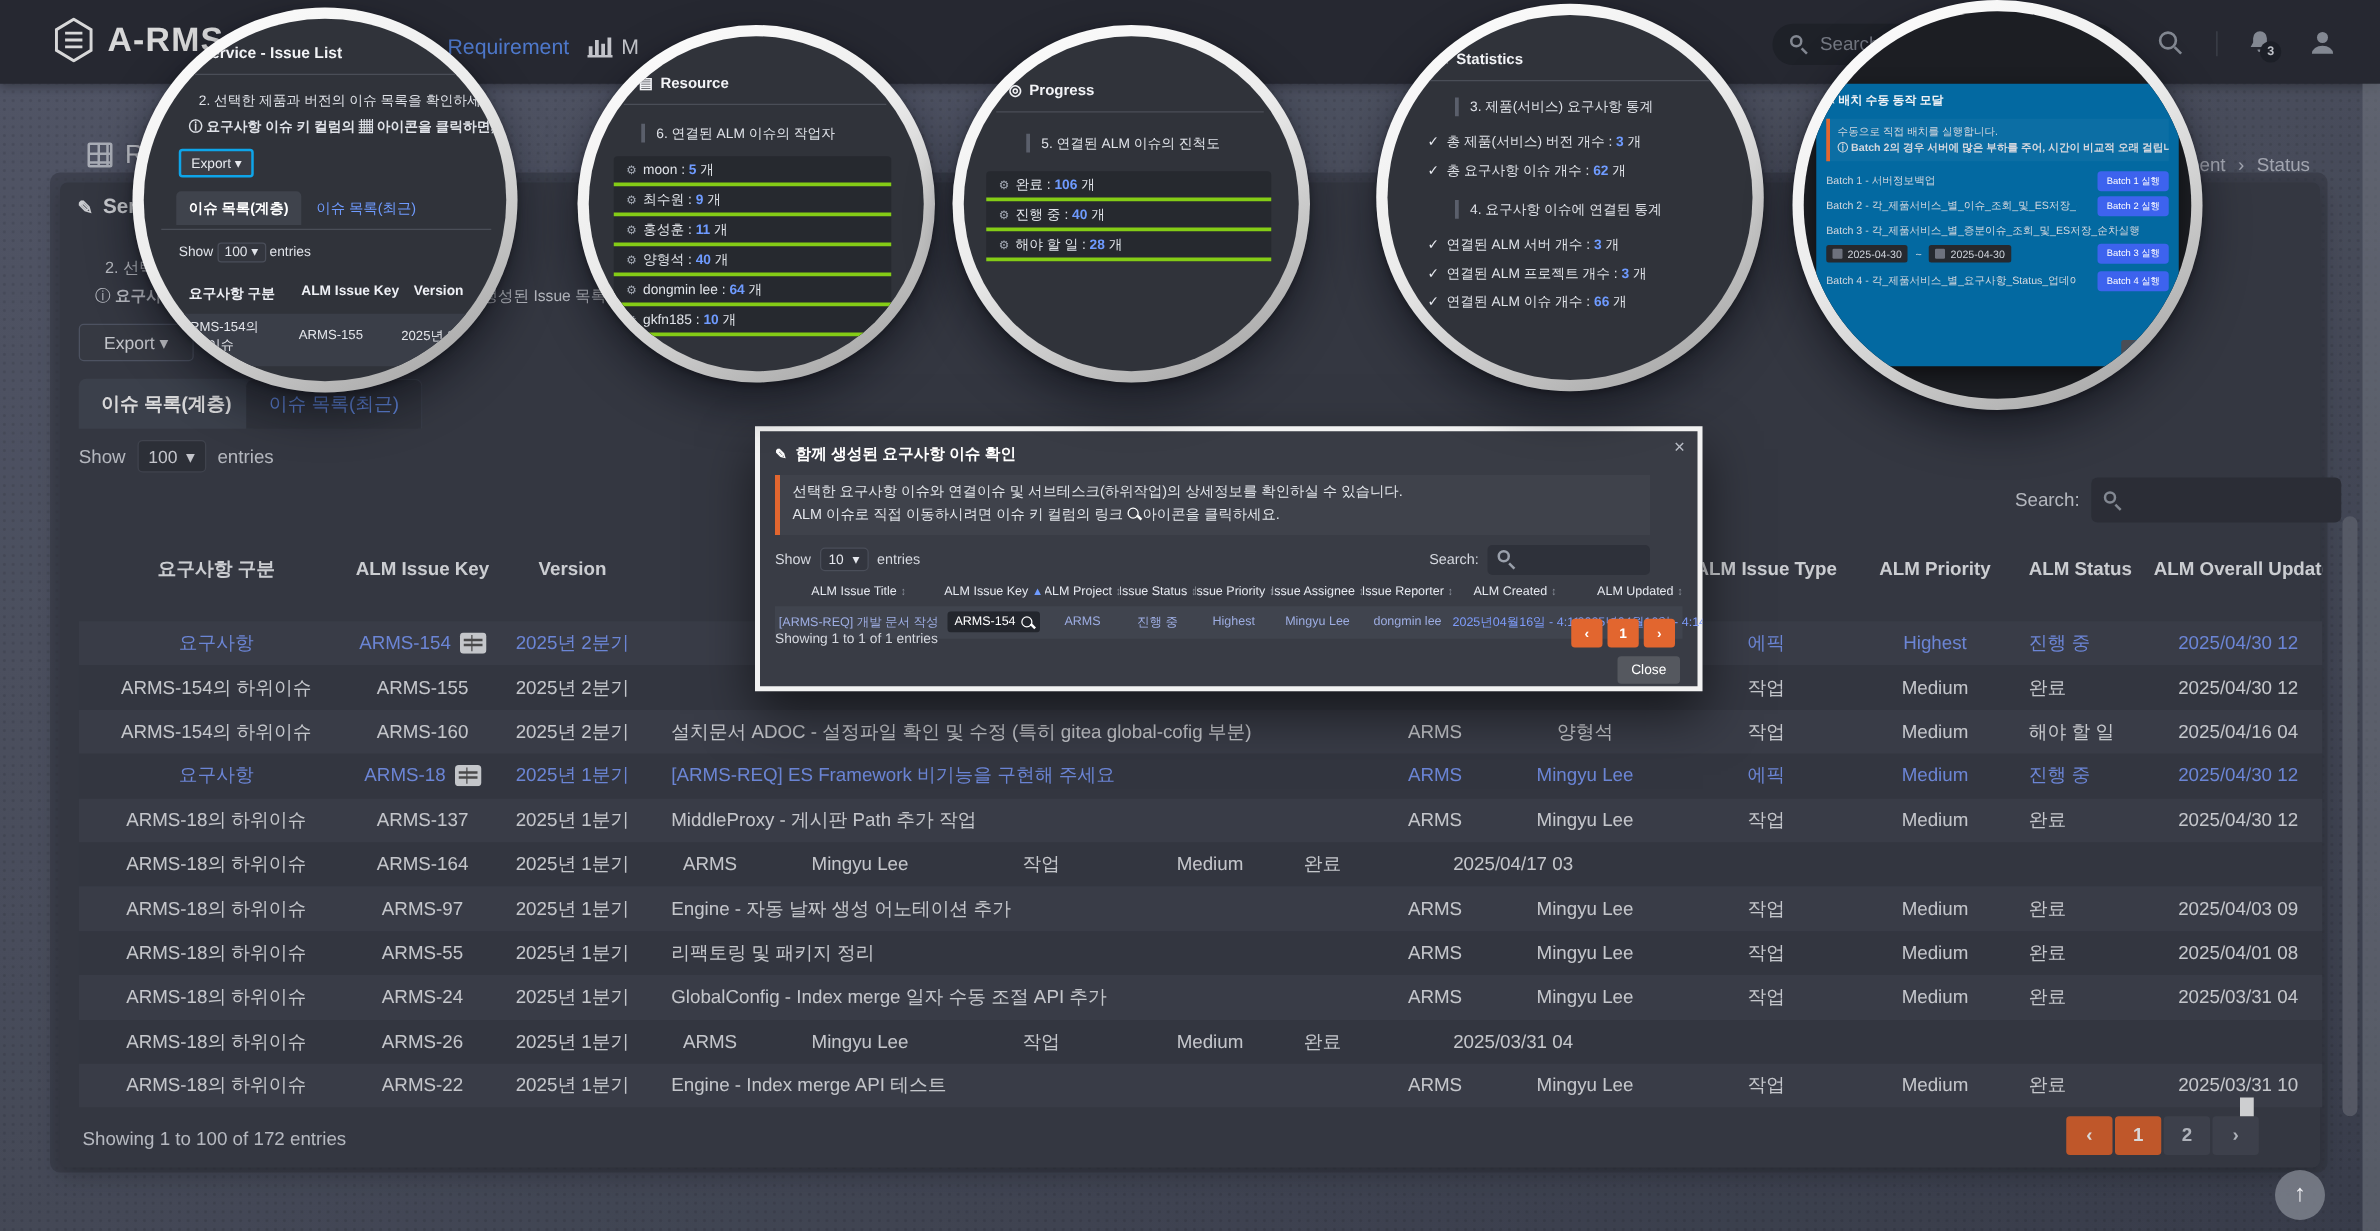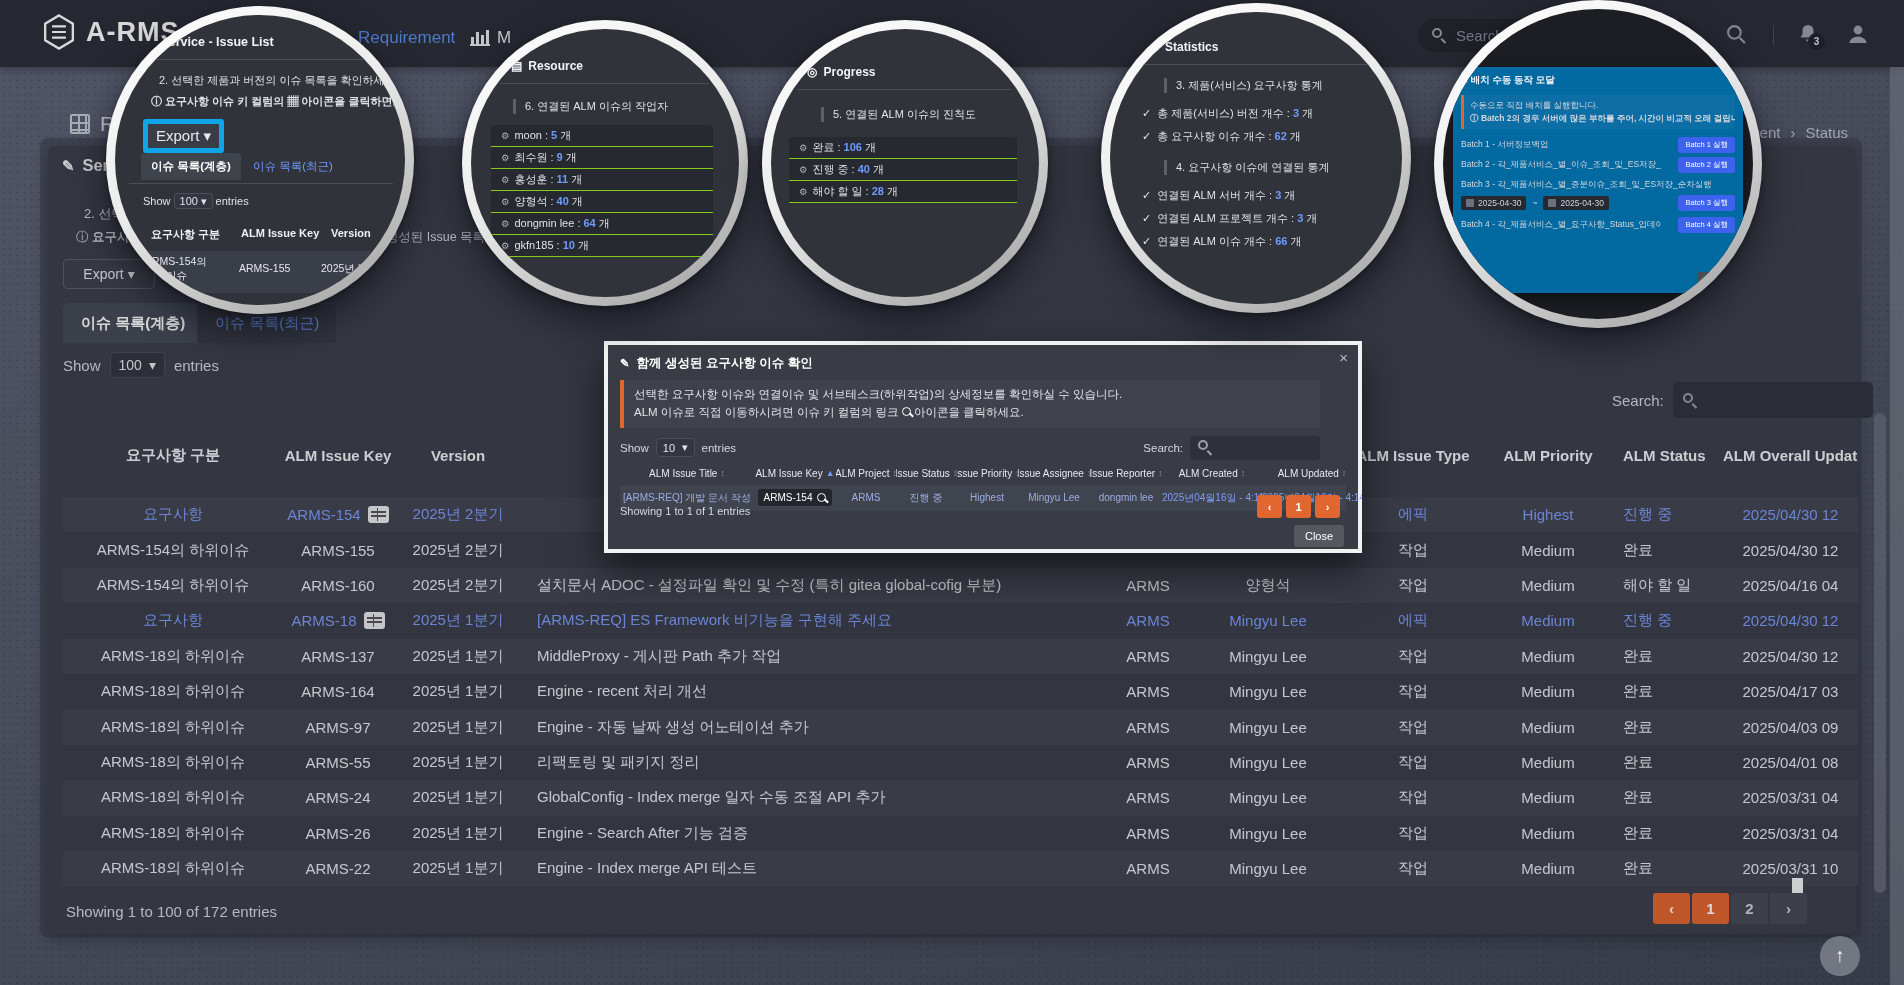--- a/index.html
+++ b/index.html
@@ -106,29 +106,29 @@
 .lens{position:absolute;border-radius:50%;padding:9px;z-index:35;
 background:linear-gradient(150deg,#ffffff,#ececec 45%,#9b9b9b);
 box-shadow:0 16px 34px rgba(8,10,16,.55),0 2px 6px rgba(0,0,0,.35)}
 .li{width:100%;height:100%;border-radius:50%;overflow:hidden;position:relative;background:#30333a}
 .lt{position:absolute;font-weight:bold;color:#f2f3f6;display:flex;gap:6px;align-items:center;white-space:nowrap}
 .ldv{position:absolute;height:1px;background:#4a4e57}
 .lhd{position:absolute;color:#dfe2e8;border-left:3px solid #5a5f6b;padding-left:9px;white-space:nowrap}
 .lrow{white-space:nowrap;color:#dfe2e8}
 .lnum{color:#6f9bff;font-weight:bold}
 .lbox{position:absolute;background:#26292f;border-radius:3px}
-.lbox .lrow{padding:3px 10px;border-bottom:1px solid #84cc16}
+.lbox .lrow{padding:3px 10px;border-bottom:3px solid #84cc16}
 .pen{font-size:.9em}
 .chk{color:#e8ebf1;margin-right:6px}
 .gear{color:#aab0bb;margin-right:5px;font-size:.85em}
 
 .l1tab{position:absolute;font-size:11.5px;padding:6px 10px;border-radius:4px 4px 0 0;white-space:nowrap}
 .l1hdr{position:absolute;font-size:11px;color:#eef0f5;white-space:nowrap;font-weight:bold}
 .l1cell{position:absolute;font-size:10.5px;color:#e5e7ec;white-space:nowrap}
-.lexport{position:absolute;background:#3a3d45;border:5px solid #0ea5e9;border-radius:3px;color:#e8eaef;font-size:15px;padding:3px 8px;white-space:nowrap}
+.lexport{position:absolute;background:#3a3d45;border:2px solid #0ea5e9;border-radius:3px;color:#e8eaef;font-size:11px;padding:3px 8px;white-space:nowrap}
 
 .bm{position:absolute;background:#0369a1;border-radius:4px;box-shadow:0 6px 16px rgba(0,0,0,.5);font-size:8.5px;color:#d4d7de}
 .bm-info{border-left:3px solid #e2662f;background:rgba(255,255,255,.04);padding:4px 6px;margin:6px 8px;line-height:1.5;white-space:nowrap;overflow:hidden}
 .bm-row{display:flex;align-items:center;padding:2px 8px;white-space:nowrap}
 .bm-btn{margin-left:auto;background:#3d63ee;color:#fff;border:none;border-radius:3px;font-size:7.5px;padding:3px 7px;flex:none;font-family:inherit}
 .bm-date{background:#26292f;border-radius:2px;padding:2px 5px;display:inline-flex;gap:4px;align-items:center;color:#cfd3db}
 .bm-close{position:absolute;right:8px;bottom:6px;background:#4a4d55;color:#fff;border:none;border-radius:2px;font-size:8px;padding:3px 9px;font-family:inherit}
 .cal{display:inline-block;width:8px;height:8px;background:#6d717d;border-radius:1px}
 svg{display:block}
 </style>
@@ -320,21 +320,20 @@
     <div class="cell c5">Mingyu Lee</div>
     <div class="cell c6">작업</div>
     <div class="cell c7">Medium</div>
     <div class="cell c8">완료</div>
     <div class="cell c9">2025/04/30 12</div>
   </div>
   <div class="trow">
     <div class="cell c0">ARMS-18의 하위이슈</div>
     <div class="cell c1">ARMS-164</div>
     <div class="cell c2">2025년 1분기</div>
-    <div class="cell c3">Engine - recent 처리 개선</div>
     <div class="cell c4">ARMS</div>
     <div class="cell c5">Mingyu Lee</div>
     <div class="cell c6">작업</div>
     <div class="cell c7">Medium</div>
     <div class="cell c8">완료</div>
     <div class="cell c9">2025/04/17 03</div>
   </div>
   <div class="trow">
     <div class="cell c0">ARMS-18의 하위이슈</div>
     <div class="cell c1">ARMS-97</div>
@@ -368,21 +367,20 @@
     <div class="cell c5">Mingyu Lee</div>
     <div class="cell c6">작업</div>
     <div class="cell c7">Medium</div>
     <div class="cell c8">완료</div>
     <div class="cell c9">2025/03/31 04</div>
   </div>
   <div class="trow">
     <div class="cell c0">ARMS-18의 하위이슈</div>
     <div class="cell c1">ARMS-26</div>
     <div class="cell c2">2025년 1분기</div>
-    <div class="cell c3">Engine - Search After 기능 검증</div>
     <div class="cell c4">ARMS</div>
     <div class="cell c5">Mingyu Lee</div>
     <div class="cell c6">작업</div>
     <div class="cell c7">Medium</div>
     <div class="cell c8">완료</div>
     <div class="cell c9">2025/03/31 04</div>
   </div>
   <div class="trow">
     <div class="cell c0">ARMS-18의 하위이슈</div>
     <div class="cell c1">ARMS-22</div>

